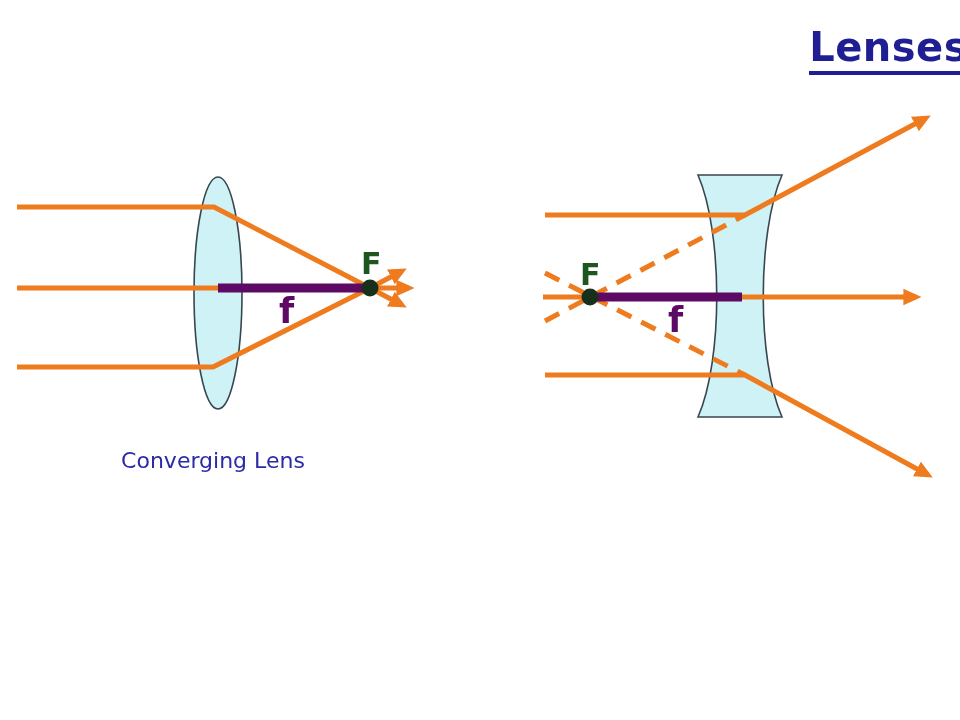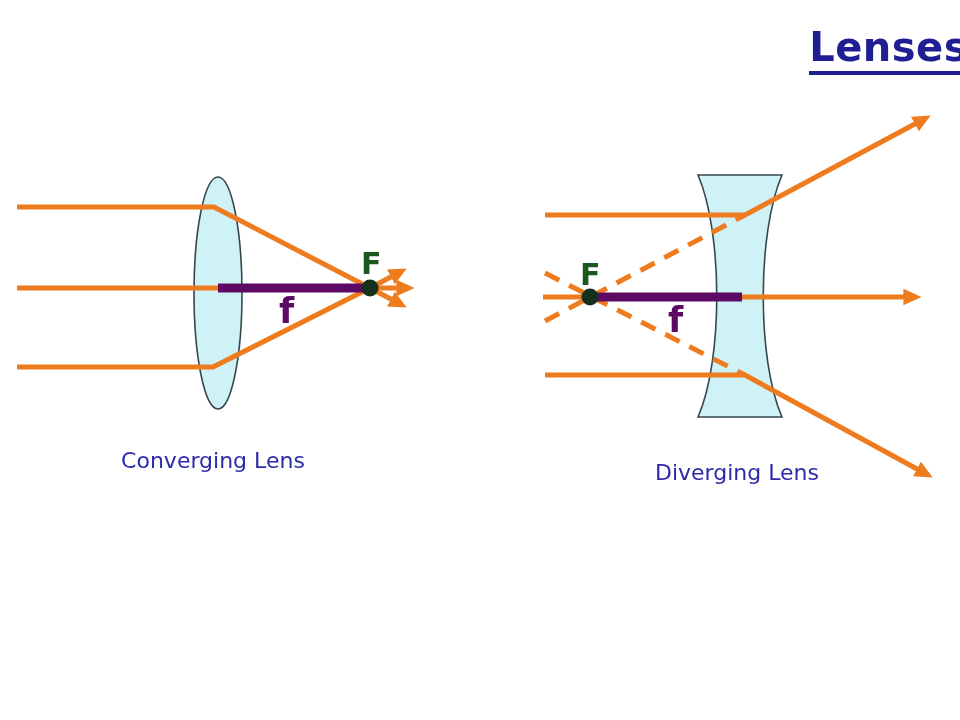--- a/index.html
+++ b/index.html
@@ -86,15 +86,14 @@
       <line class="focal-line" x1="592" y1="297" x2="742" y2="297" stroke="#5C0A64"></line>
       <circle cx="590" cy="297" r="8.5" fill="#16301C"></circle>
 
       <text class="f-point-label" x="580" y="285" fill="#1C5720">F</text>
       <text class="f-length-label" x="668" y="332" fill="#5C0A64">f</text>
     </g>
   </svg>
 
   <div class="caption converging">Converging Lens</div>
 
-  <div class="caption diverging">Diverging Lens</div>
 
 </div>
 
 </body></html>

